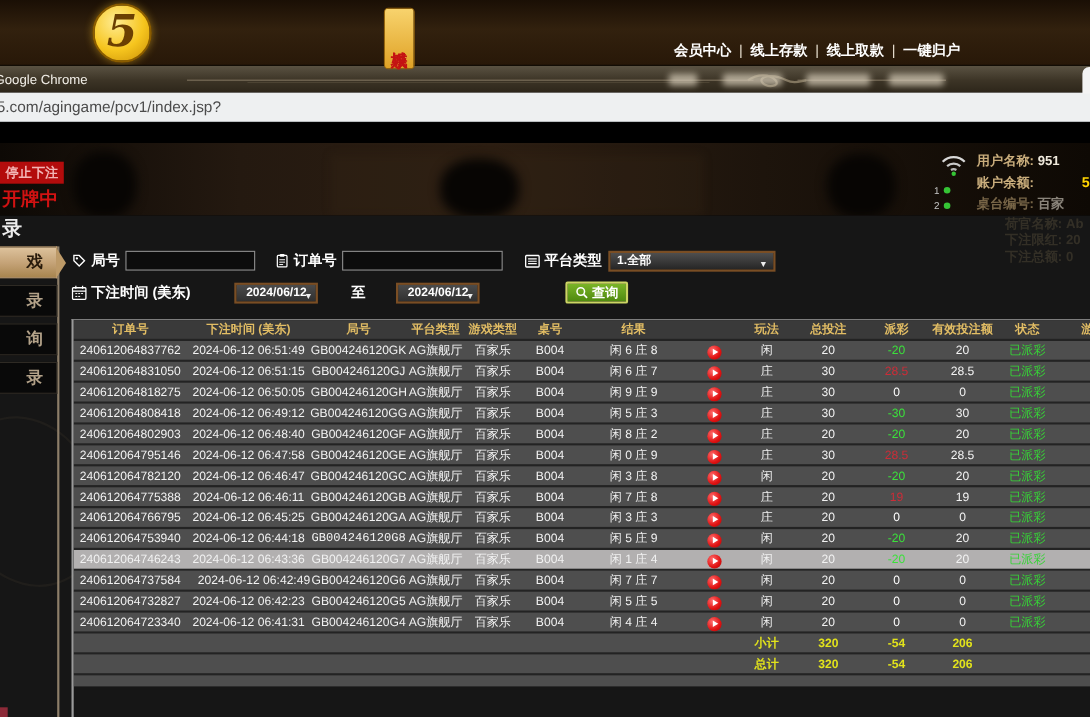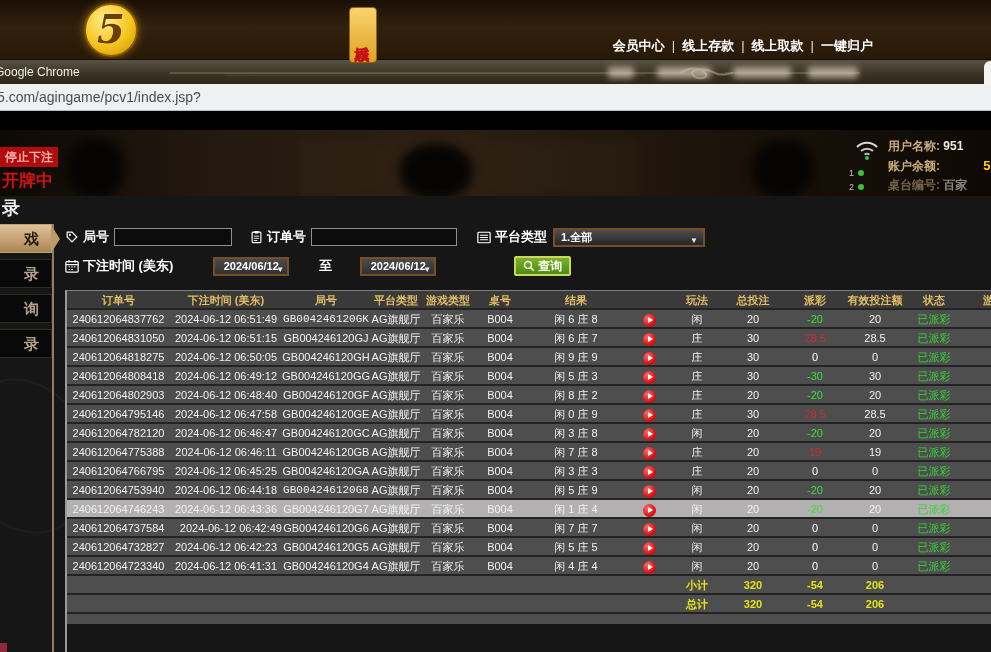--- a/index.html
+++ b/index.html
@@ -178,20 +178,25 @@
     </div>
     <div class="ui-dim" data-interactable="false">
       <span class="ui-label" data-interactable="false">桌台编号:</span>
       <span class="ui-val-white" data-interactable="false">百家</span>
     </div>
   </div>
 </div>
 
 <div class="main" data-interactable="false">
   <div class="main-heading" data-interactable="false">录</div>
+  <div class="ghost-info" data-interactable="false">
+      <div class="ghost-line" data-interactable="false">荷官名称: Ab</div>
+      <div class="ghost-line" data-interactable="false">下注限红: 20</div>
+      <div class="ghost-line" data-interactable="false">下注总额: 0</div>
+    </div>
   <div class="side-line" data-interactable="false"></div>
   <div class="side-decor" data-interactable="false"></div>
   <div class="side-menu" data-interactable="false">
       <div class="side-item active" data-interactable="true">戏</div>
       <div class="side-item" data-interactable="true">录</div>
       <div class="side-item" data-interactable="true">询</div>
       <div class="side-item" data-interactable="true">录</div>
     </div>
 
   <div class="filters" data-interactable="false">
@@ -267,21 +272,21 @@
           <div class="tcell" data-interactable="false" style="width: 50px;">玩法</div>
           <div class="tcell" data-interactable="false" style="width: 62px; text-align: center;">总投注</div>
           <div class="tcell" data-interactable="false" style="width: 62px;">派彩</div>
           <div class="tcell" data-interactable="false" style="width: 58px;">有效投注额</div>
           <div class="tcell" data-interactable="false" style="width: 60px;">状态</div>
           <div class="tcell" data-interactable="false" style="width: 60px;">游戏</div>
         </div>
         <div class="trow" data-interactable="true">
           <div class="tcell" data-interactable="false" style="width: 103px;">240612064837762</div>
           <div class="tcell" data-interactable="false" style="width: 112px;">2024-06-12 06:51:49</div>
-          <div class="tcell" data-interactable="false" style="width: 88px; font-family: Liberation Mono, monospace;">GB004246120GK</div>
+          <div class="tcell" data-interactable="false" style="width: 88px;">GB004246120GK</div>
           <div class="tcell" data-interactable="false" style="width: 52px;">AG旗舰厅</div>
           <div class="tcell" data-interactable="false" style="width: 52px;">百家乐</div>
           <div class="tcell" data-interactable="false" style="width: 52px;">B004</div>
           <div class="tcell" data-interactable="false" style="width: 100px;">闲 6 庄 8</div>
           <div class="tcell replay-wrap" data-interactable="false" style="width: 46px;">
             <span class="play-btn" data-interactable="true"></span>
           </div>
           <div class="tcell" data-interactable="false" style="width: 50px;">闲</div>
           <div class="tcell" data-interactable="false" style="width: 62px;">20</div>
           <div class="tcell pay-neg" data-interactable="false" style="width: 62px;">-20</div>
@@ -303,21 +308,21 @@
           <div class="tcell" data-interactable="false" style="width: 50px;">庄</div>
           <div class="tcell" data-interactable="false" style="width: 62px;">30</div>
           <div class="tcell pay-pos" data-interactable="false" style="width: 62px;">28.5</div>
           <div class="tcell" data-interactable="false" style="width: 58px;">28.5</div>
           <div class="tcell status-paid" data-interactable="false" style="width: 60px;">已派彩</div>
           <div class="tcell" data-interactable="false" style="width: 60px;"></div>
         </div>
         <div class="trow" data-interactable="true">
           <div class="tcell" data-interactable="false" style="width: 103px;">240612064818275</div>
           <div class="tcell" data-interactable="false" style="width: 112px;">2024-06-12 06:50:05</div>
-          <div class="tcell" data-interactable="false" style="width: 88px;">GB004246120GH</div>
+          <div class="tcell" data-interactable="false" style="width: 88px; text-align: right;">GB004246120GH</div>
           <div class="tcell" data-interactable="false" style="width: 52px;">AG旗舰厅</div>
           <div class="tcell" data-interactable="false" style="width: 52px;">百家乐</div>
           <div class="tcell" data-interactable="false" style="width: 52px;">B004</div>
           <div class="tcell" data-interactable="false" style="width: 100px;">闲 9 庄 9</div>
           <div class="tcell replay-wrap" data-interactable="false" style="width: 46px;">
             <span class="play-btn" data-interactable="true"></span>
           </div>
           <div class="tcell" data-interactable="false" style="width: 50px;">庄</div>
           <div class="tcell" data-interactable="false" style="width: 62px;">30</div>
           <div class="tcell pay-zero" data-interactable="false" style="width: 62px;">0</div>

